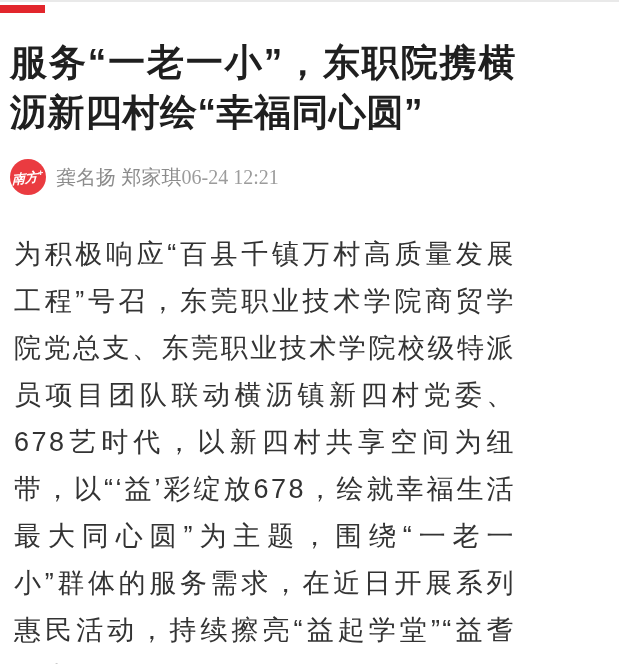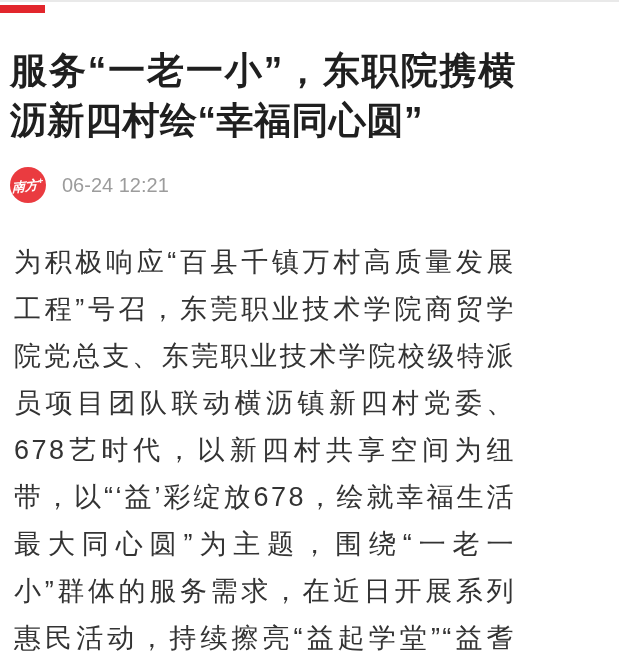--- a/index.html
+++ b/index.html
@@ -9,21 +9,21 @@
       height: 664px;
       background: #ffffff;
       overflow: hidden;
       position: relative;
       font-family: "Liberation Sans", sans-serif;
     }
     .page {
       position: relative;
       width: 526px;
       height: 664px;
-      padding: 16px 10px;
+      padding: 8px 10px;
     }
     .top-hairline {
       position: absolute;
       top: 0; left: 0;
       width: 619px;
       height: 2px;
       background: #e9e9e9;
     }
     .red-accent-bar {
       position: absolute;
@@ -74,24 +74,24 @@
       font-style: normal;
       vertical-align: super;
     }
     .author-names {
       margin-left: 10px;
       font-size: 20px;
       color: #8c8c8c;
       white-space: nowrap;
     }
     .publish-time {
-      margin-left: 16px;
       font-size: 20px;
       color: #9c9c9c;
       white-space: nowrap;
+      font-family: Liberation Serif, serif;
     }
     .article-body {
       margin: 36px 0 0 4px;
       font-size: 27px;
       line-height: 47px;
       letter-spacing: 2.5px;
       color: #333333;
       text-align: justify;
     }
   </style>
@@ -103,18 +103,19 @@
   <div class="top-hairline"></div>
 
   <div class="red-accent-bar"></div>
 
   <h1 class="article-title">服务“一老一小”，东职院携横沥新四村绘“幸福同心圆”</h1>
 
   <div class="byline">
     <span class="nf-logo">
       <i class="nf-logo-text"><span>南方</span><sup>+</sup></i>
     </span>
+    <span class="author-names">龚名扬 郑家琪</span>
     <span class="publish-time">06-24 12:21</span>
   </div>
 
   <p class="article-body">为积极响应“百县千镇万村高质量发展工程”号召，东莞职业技术学院商贸学院党总支、东莞职业技术学院校级特派员项目团队联动横沥镇新四村党委、678艺时代，以新四村共享空间为纽带，以“‘益’彩绽放678，绘就幸福生活最大同心圆”为主题，围绕“一老一小”群体的服务需求，在近日开展系列惠民活动，持续擦亮“益起学堂”“益耆学堂”品牌。</p>
 
 </div>
 
 </body></html>

